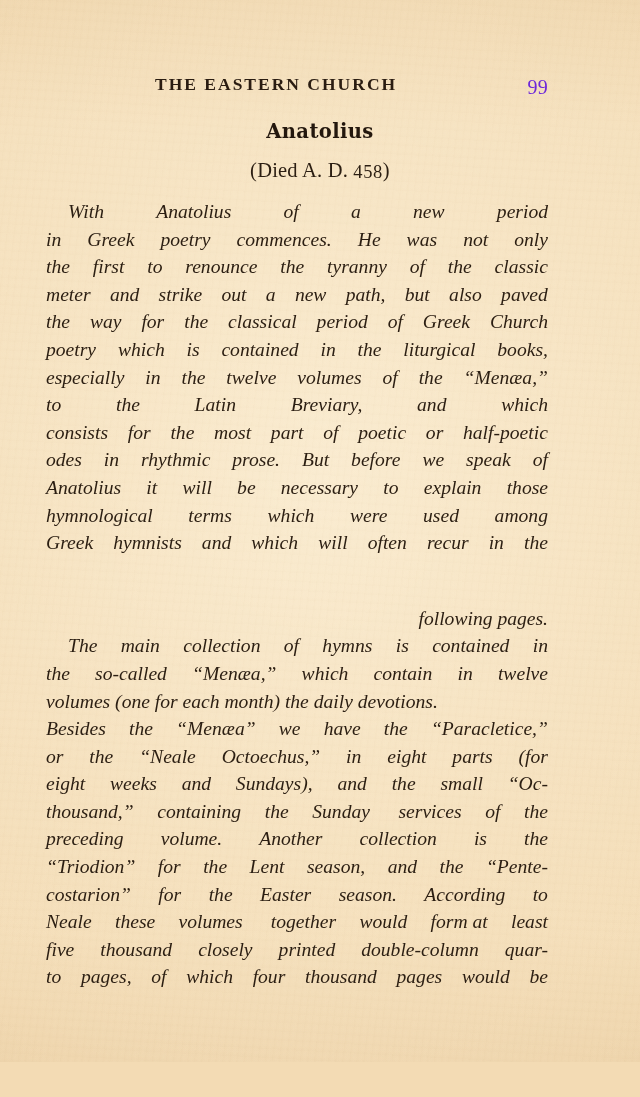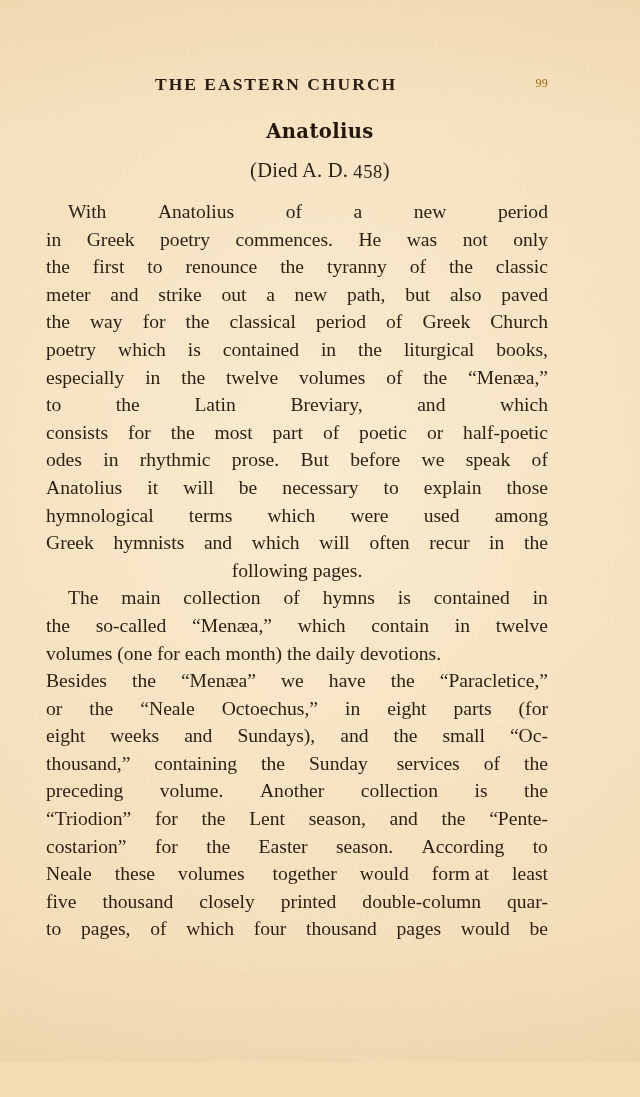--- a/index.html
+++ b/index.html
@@ -73,24 +73,24 @@
     font-size: 17.5px;
     font-weight: bold;
     letter-spacing: 2.0px;
     white-space: nowrap;
     color: #2a1c11;
   }
   .running-head-folio {
     position: absolute;
     right: 0;
     top: 2px;
-    font-size: 12px;
+    font-size: 20px;
     font-weight: normal;
     letter-spacing: 0.3px;
-    color: #a16207;
+    color: #6d28d9;
   }
 
   
   .section-title {
     position: absolute;
     top: 118px;
     left: 0;
     width: 640px;
     text-align: center;
     font-family: "DejaVu Serif", "Liberation Serif", serif;
@@ -129,26 +129,28 @@
   }
   
   .line {
     display: flex;
     height: 27.6px;
     align-items: baseline;
     font-size: 19.6px;
     line-height: 27.6px;
     color: #2b1e12;
     white-space: pre;
+    font-style: italic;
   }
   .line.justify {
     justify-content: space-between;
   }
   .line.flush {
-    justify-content: center;
+    justify-content: flex-end;
+    margin-top: 48px;
   }
   .line .w {
     white-space: pre;
   }
   
   .line.indent {
     padding-left: 22px;
   }
 </style>
 </head>

